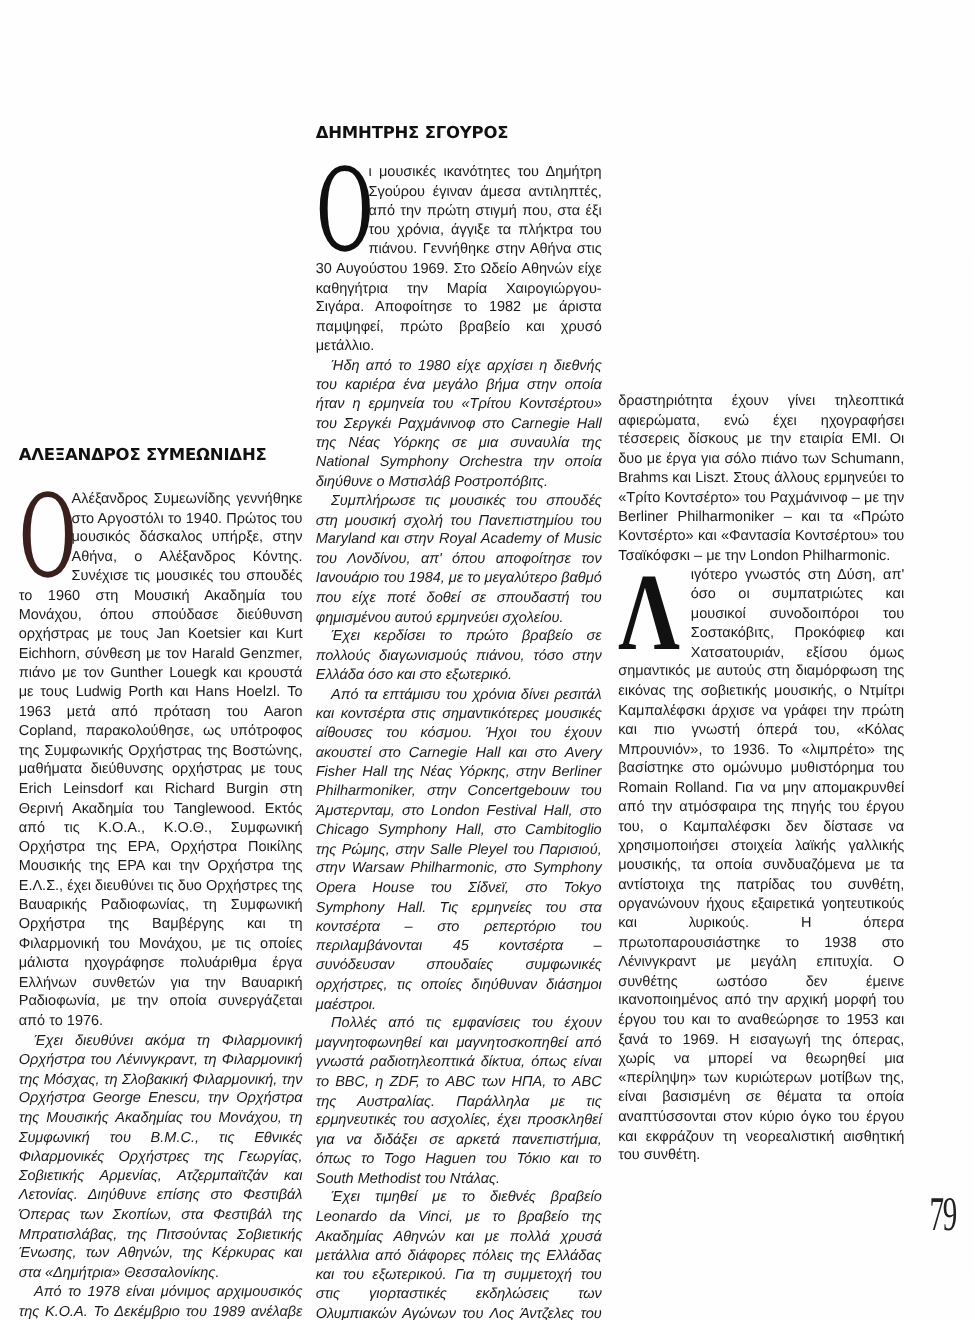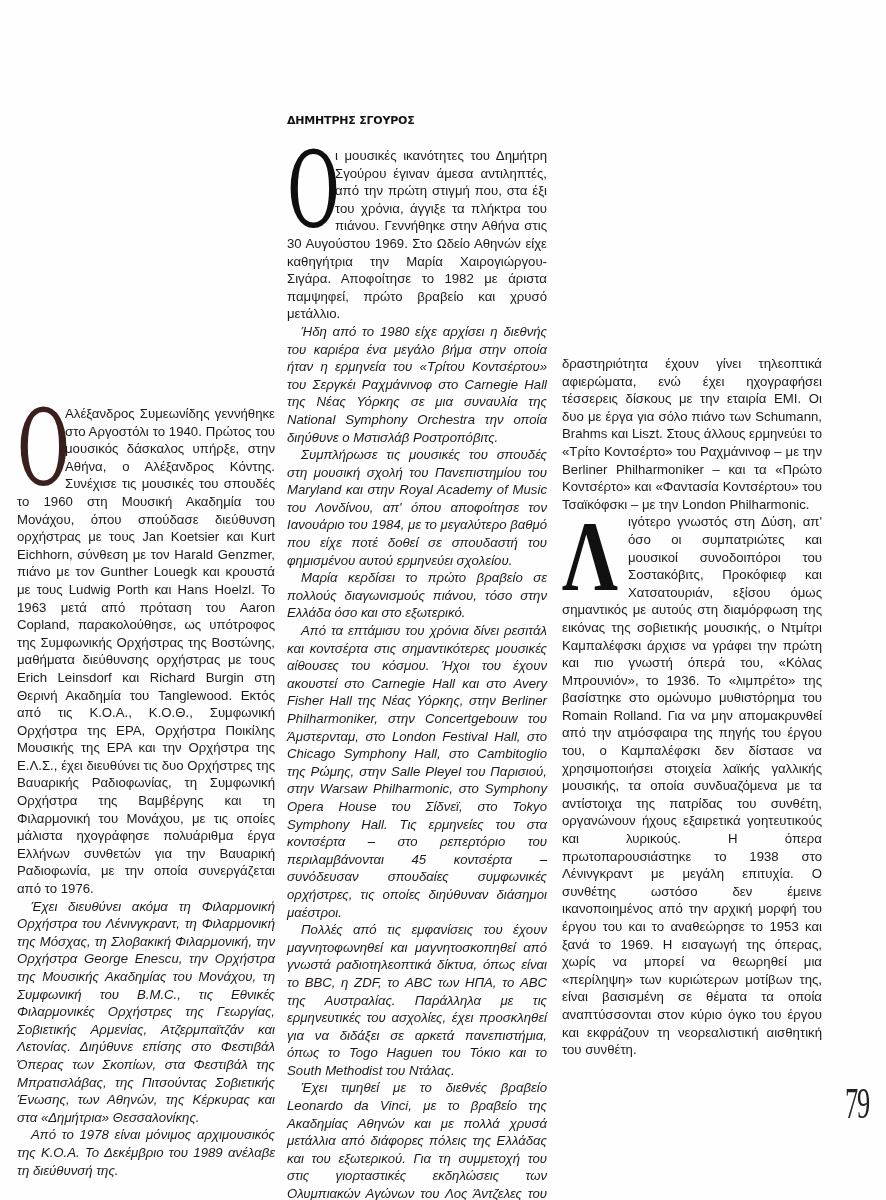--- a/index.html
+++ b/index.html
@@ -2,52 +2,53 @@
 <html><head>
 <meta charset="utf-8">
 <style>
   html, body { margin:0; padding:0; background:#ffffff; }
   body { width:886px; height:1200px; position:relative; overflow:hidden; }
   .page { position:absolute; inset:0; background:#fefefe; }
   .col { position:absolute; font-family:"Liberation Sans", sans-serif; font-size:13.2px; line-height:17.6px; color:#1e1a1c; text-align:justify; hyphens:manual; }
   .col1 { left:17px; top:405px; width:258px; }
   .col2 { left:287px; top:112px; width:260px; }
   .col3 { left:562px; top:355px; width:260px; }
-  .heading { font-family:"DejaVu Sans", sans-serif; font-weight:bold; font-size:11px; letter-spacing:-0.2px; color:#111; margin:0; line-height:17px; text-align:left; }
+  .heading { font-family:"DejaVu Sans", sans-serif; font-weight:bold; font-size:15px; letter-spacing:-0.2px; color:#111; margin:0; line-height:17px; text-align:left; }
   .col1 .heading { margin-bottom:22px; }
   .col2 .heading { margin-bottom:18px; }
   .col3 .heading { font-size:12.6px; line-height:18.5px; margin-top:30px; margin-bottom:34px; }
   p { margin:0; }
   p.indent { text-indent:14px;font-style:italic; }
   .dropcap { float:left; font-family:"DejaVu Serif", "Liberation Serif", serif; font-weight:normal; line-height:1; margin:0 8px -4px 0; }
   .dropcap.o { font-size:104px; height:86px; margin-top:-8px; transform:scaleX(0.62); transform-origin:left top; width:48px; margin-right:0; }
   .dropcap.o.brown { color:#3a1f1d; }
   .dropcap.o.black { color:#0f0f0f; }
   .dropcap.l { font-size:100px; height:84px; margin-top:-6px; color:#111; font-weight:bold; font-family:"Liberation Serif", serif; transform:scaleX(0.78); transform-origin:left top; width:66px; margin-right:0; }
   .page-number { position:absolute; left:845px; top:1078px; font-family:"Liberation Serif", serif; font-size:44px; color:#222; transform:scaleX(0.6); transform-origin:left top; letter-spacing:-2px; }
 </style>
 </head>
 <body>
 
 <div class="page">
 
   <div class="col col1">
+    <h2 class="heading">ΑΛΕΞΑΝΔΡΟΣ ΣΥΜΕΩΝΙΔΗΣ</h2>
     <span class="dropcap o brown">Ο</span>
     <p>Αλέξανδρος Συμεωνίδης γεννήθηκε στο Αργοστόλι το 1940. Πρώτος του μουσικός δάσκαλος υπήρξε, στην Αθήνα, ο Αλέξανδρος Κόντης. Συνέχισε τις μουσικές του σπουδές το 1960 στη Μουσική Ακαδημία του Μονάχου, όπου σπούδασε διεύθυνση ορχήστρας με τους Jan Koetsier και Kurt Eichhorn, σύνθεση με τον Harald Genzmer, πιάνο με τον Gunther Louegk και κρουστά με τους Ludwig Porth και Hans Hoelzl. Το 1963 μετά από πρόταση του Aaron Copland, παρακολούθησε, ως υπότροφος της Συμφωνικής Ορχήστρας της Βοστώνης, μαθήματα διεύθυνσης ορχήστρας με τους Erich Leinsdorf και Richard Burgin στη Θερινή Ακαδημία του Tanglewood. Εκτός από τις Κ.Ο.Α., Κ.Ο.Θ., Συμφωνική Ορχήστρα της ΕΡΑ, Ορχήστρα Ποικίλης Μουσικής της ΕΡΑ και την Ορχήστρα της Ε.Λ.Σ., έχει διευθύνει τις δυο Ορχήστρες της Βαυαρικής Ραδιοφωνίας, τη Συμφωνική Ορχήστρα της Βαμβέργης και τη Φιλαρμονική του Μονάχου, με τις οποίες μάλιστα ηχογράφησε πολυάριθμα έργα Ελλήνων συνθετών για την Βαυαρική Ραδιοφωνία, με την οποία συνεργάζεται από το 1976.</p>
     <p class="indent">Έχει διευθύνει ακόμα τη Φιλαρμονική Ορχήστρα του Λένινγκραντ, τη Φιλαρμονική της Μόσχας, τη Σλοβακική Φιλαρμονική, την Ορχήστρα George Enescu, την Ορχήστρα της Μουσικής Ακαδημίας του Μονάχου, τη Συμφωνική του B.M.C., τις Εθνικές Φιλαρμονικές Ορχήστρες της Γεωργίας, Σοβιετικής Αρμενίας, Ατζερμπαϊτζάν και Λετονίας. Διηύθυνε επίσης στο Φεστιβάλ Όπερας των Σκοπίων, στα Φεστιβάλ της Μπρατισλάβας, της Πιτσούντας Σοβιετικής Ένωσης, των Αθηνών, της Κέρκυρας και στα «Δημήτρια» Θεσσαλονίκης.</p>
     <p class="indent">Από το 1978 είναι μόνιμος αρχιμουσικός της Κ.Ο.Α. Το Δεκέμβριο του 1989 ανέλαβε τη διεύθυνσή της.</p>
   </div>
 
   <div class="col col2">
     <h2 class="heading">ΔΗΜΗΤΡΗΣ ΣΓΟΥΡΟΣ</h2>
     <span class="dropcap o black">Ο</span>
     <p>ι μουσικές ικανότητες του Δημήτρη Σγούρου έγιναν άμεσα αντιληπτές, από την πρώτη στιγμή που, στα έξι του χρόνια, άγγιξε τα πλήκτρα του πιάνου. Γεννήθηκε στην Αθήνα στις 30 Αυγούστου 1969. Στο Ωδείο Αθηνών είχε καθηγήτρια την Μαρία Χαιρογιώργου-Σιγάρα. Αποφοίτησε το 1982 με άριστα παμψηφεί, πρώτο βραβείο και χρυσό μετάλλιο.</p>
     <p class="indent">Ήδη από το 1980 είχε αρχίσει η διεθνής του καριέρα ένα μεγάλο βήμα στην οποία ήταν η ερμηνεία του «Τρίτου Κοντσέρτου» του Σεργκέι Ραχμάνινοφ στο Carnegie Hall της Νέας Υόρκης σε μια συναυλία της National Symphony Orchestra την οποία διηύθυνε ο Μστισλάβ Ροστροπόβιτς.</p>
     <p class="indent">Συμπλήρωσε τις μουσικές του σπουδές στη μουσική σχολή του Πανεπιστημίου του Maryland και στην Royal Academy of Music του Λονδίνου, απ' όπου αποφοίτησε τον Ιανουάριο του 1984, με το μεγαλύτερο βαθμό που είχε ποτέ δοθεί σε σπουδαστή του φημισμένου αυτού ερμηνεύει σχολείου.</p>
-    <p class="indent">Μαρία κερδίσει το πρώτο βραβείο σε πολλούς διαγωνισμούς πιάνου, τόσο στην Ελλάδα όσο και στο εξωτερικό.</p>
+    <p class="indent">Έχει κερδίσει το πρώτο βραβείο σε πολλούς διαγωνισμούς πιάνου, τόσο στην Ελλάδα όσο και στο εξωτερικό.</p>
     <p class="indent">Από τα επτάμισυ του χρόνια δίνει ρεσιτάλ και κοντσέρτα στις σημαντικότερες μουσικές αίθουσες του κόσμου. Ήχοι του έχουν ακουστεί στο Carnegie Hall και στο Avery Fisher Hall της Νέας Υόρκης, στην Berliner Philharmoniker, στην Concertgebouw του Άμστερνταμ, στο London Festival Hall, στο Chicago Symphony Hall, στο Cambitoglio της Ρώμης, στην Salle Pleyel του Παρισιού, στην Warsaw Philharmonic, στο Symphony Opera House του Σίδνεϊ, στο Tokyo Symphony Hall. Τις ερμηνείες του στα κοντσέρτα – στο ρεπερτόριο του περιλαμβάνονται 45 κοντσέρτα – συνόδευσαν σπουδαίες συμφωνικές ορχήστρες, τις οποίες διηύθυναν διάσημοι μαέστροι.</p>
     <p class="indent">Πολλές από τις εμφανίσεις του έχουν μαγνητοφωνηθεί και μαγνητοσκοπηθεί από γνωστά ραδιοτηλεοπτικά δίκτυα, όπως είναι το BBC, η ZDF, το ABC των ΗΠΑ, το ABC της Αυστραλίας. Παράλληλα με τις ερμηνευτικές του ασχολίες, έχει προσκληθεί για να διδάξει σε αρκετά πανεπιστήμια, όπως το Togo Haguen του Τόκιο και το South Methodist του Ντάλας.</p>
     <p class="indent">Έχει τιμηθεί με το διεθνές βραβείο Leonardo da Vinci, με το βραβείο της Ακαδημίας Αθηνών και με πολλά χρυσά μετάλλια από διάφορες πόλεις της Ελλάδας και του εξωτερικού. Για τη συμμετοχή του στις γιορταστικές εκδηλώσεις των Ολυμπιακών Αγώνων του Λος Άντζελες του απενεμήθη από το δήμαρχο Tom Brandley αναμνηστικό δίπλωμα.</p>
 
   </div>
 
   <div class="col col3">
     <div>
       <p>δραστηριότητα έχουν γίνει τηλεοπτικά αφιερώματα, ενώ έχει ηχογραφήσει τέσσερεις δίσκους με την εταιρία EMI. Οι δυο με έργα για σόλο πιάνο των Schumann, Brahms και Liszt. Στους άλλους ερμηνεύει το «Τρίτο Κοντσέρτο» του Ραχμάνινοφ – με την Berliner Philharmoniker – και τα «Πρώτο Κοντσέρτο» και «Φαντασία Κοντσέρτου» του Τσαϊκόφσκι – με την London Philharmonic.</p>
     </div>

